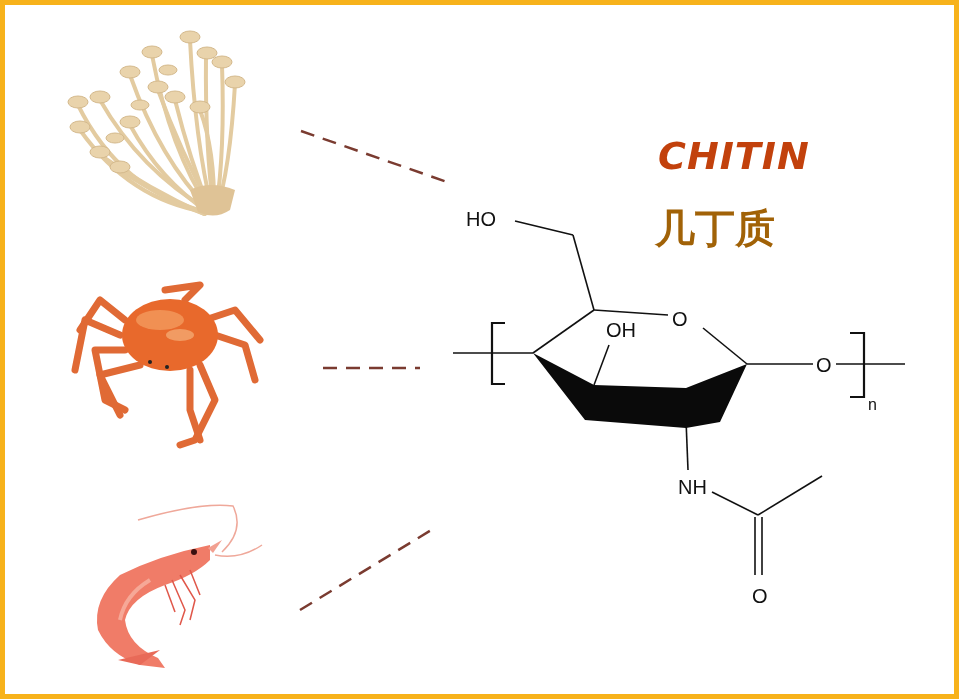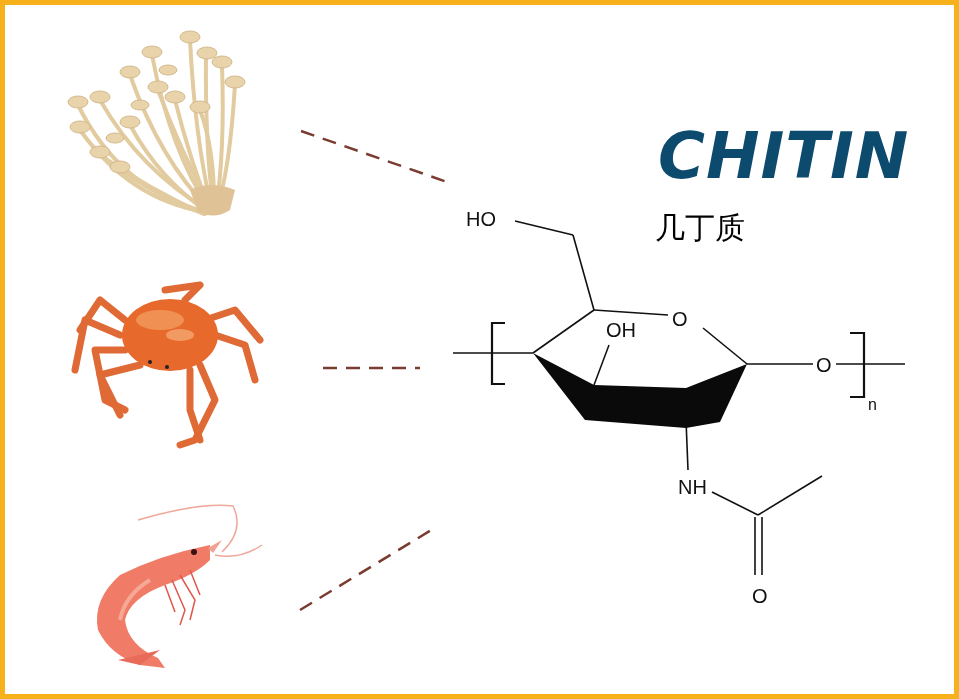--- a/index.html
+++ b/index.html
@@ -4,26 +4,26 @@
 <style>
   html, body { margin: 0; padding: 0; }
   body { width: 959px; height: 699px; overflow: hidden; background: #fff; }
   .frame {
     position: absolute; left: 0; top: 0; width: 959px; height: 699px;
     box-sizing: border-box; border: 5px solid #F7B21B; background: #fff;
   }
   .title-en {
     position: absolute; left: 658px; top: 126px;
     font-family: "DejaVu Sans", sans-serif; font-weight: bold; font-style: italic;
-    font-size: 64px; letter-spacing: 1px; color: #0c4a6e; line-height: 60px; text-align: center;
+    font-size: 38px; letter-spacing: 1px; color: #c2410c; line-height: 60px; text-align: center;
   }
   .title-zh {
     position: absolute; left: 655px; top: 203px;
-    font-family: "DejaVu Sans", sans-serif; font-weight: normal;
-    font-size: 30px; color: #000000; line-height: 50px;
+    font-family: "DejaVu Sans", sans-serif; font-weight: bold;
+    font-size: 40px; color: #a16207; line-height: 50px;
   }
   svg { position: absolute; left: 0; top: 0; }
   .chemlbl { font-family: "Liberation Sans", sans-serif; font-size: 20px; fill: #111; }
   .chemsub { font-family: "Liberation Sans", sans-serif; font-size: 16px; fill: #111; }
 </style>
 </head>
 <body>
 
 <div class="frame"></div>
 

